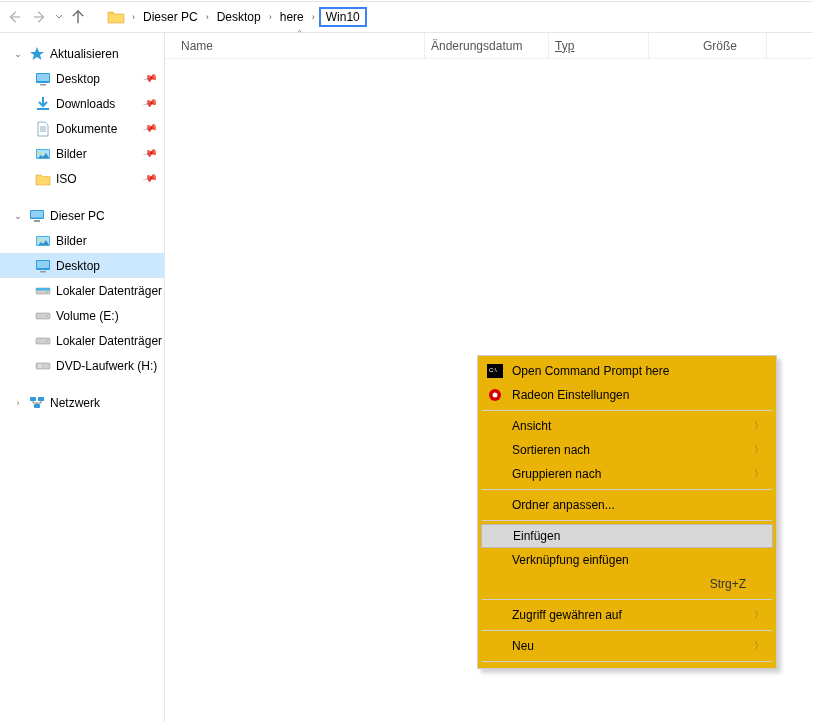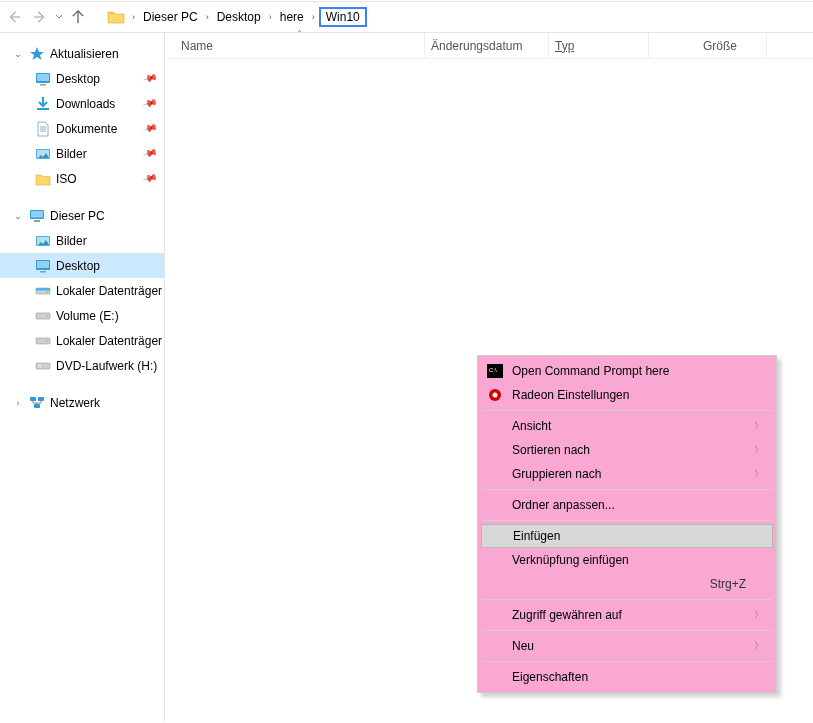--- a/index.html
+++ b/index.html
@@ -29,21 +29,21 @@
   
   .main { flex:1; position:relative; }
   .col-head { display:flex; height:26px; border-bottom:1px solid #f0f0f0; padding-left:10px; align-items:center; color:#444;}
   .col { border-right:1px solid #eee; height:100%; display:flex; align-items:center; padding-left:6px; font-size:12px; color:#555;}
   .col.name { width:250px; position:relative;}
   .col.mod { width:124px;}
   .col.type { width:100px;text-decoration:underline;}
   .col.size { width:70px;margin-left:48px;}
   .sort-ind { position:absolute; left:50%; top:-4px; transform:translateX(-50%); font-size:8px; color:#777;}
   
-  .ctx { position:absolute; left:477px; top:355px; width:300px; background:#f9a8d4; border:1px solid #cccccc; box-shadow: 4px 4px 4px rgba(0,0,0,0.18); padding:3px 2px;}
+  .ctx { position:absolute; left:477px; top:355px; width:300px; background:#eab308; border:1px solid #cccccc; box-shadow: 4px 4px 4px rgba(0,0,0,0.18); padding:3px 2px;}
   .ctx-row { display:flex; align-items:center; height:24px; padding: 0 30px 0 32px; position:relative;}
   .ctx-row.highlight { background:#d8d8d8; border:1px solid #b8b8b8; margin:0 1px; padding:0 29px 0 31px; height:24px;}
   .ctx-row .shortcut { position:absolute; right:28px; color:#333;}
   .ctx-row .arrow { position:absolute; right:10px; font-size:10px; color:#555;}
   .ctx-row .mi-icon { position:absolute; left:6px; width:18px; height:18px; display:flex; align-items:center; justify-content:center;}
   .ctx-sep { height:1px; background:#d0d0d0; margin:3px 2px 3px 2px;}
   
 </style>
 </head>
 <body>
@@ -318,16 +318,13 @@
   <div class="ctx-row">
     <span>Zugriff gewähren auf</span>
     <span class="arrow">〉</span>
   </div>
   <div class="ctx-sep"></div>
   <div class="ctx-row">
     <span>Neu</span>
     <span class="arrow">〉</span>
   </div>
   <div class="ctx-sep"></div>
-  <div class="ctx-row">
-    <span>Eigenschaften</span>
-  </div>
 </div>
 
 </body></html>

